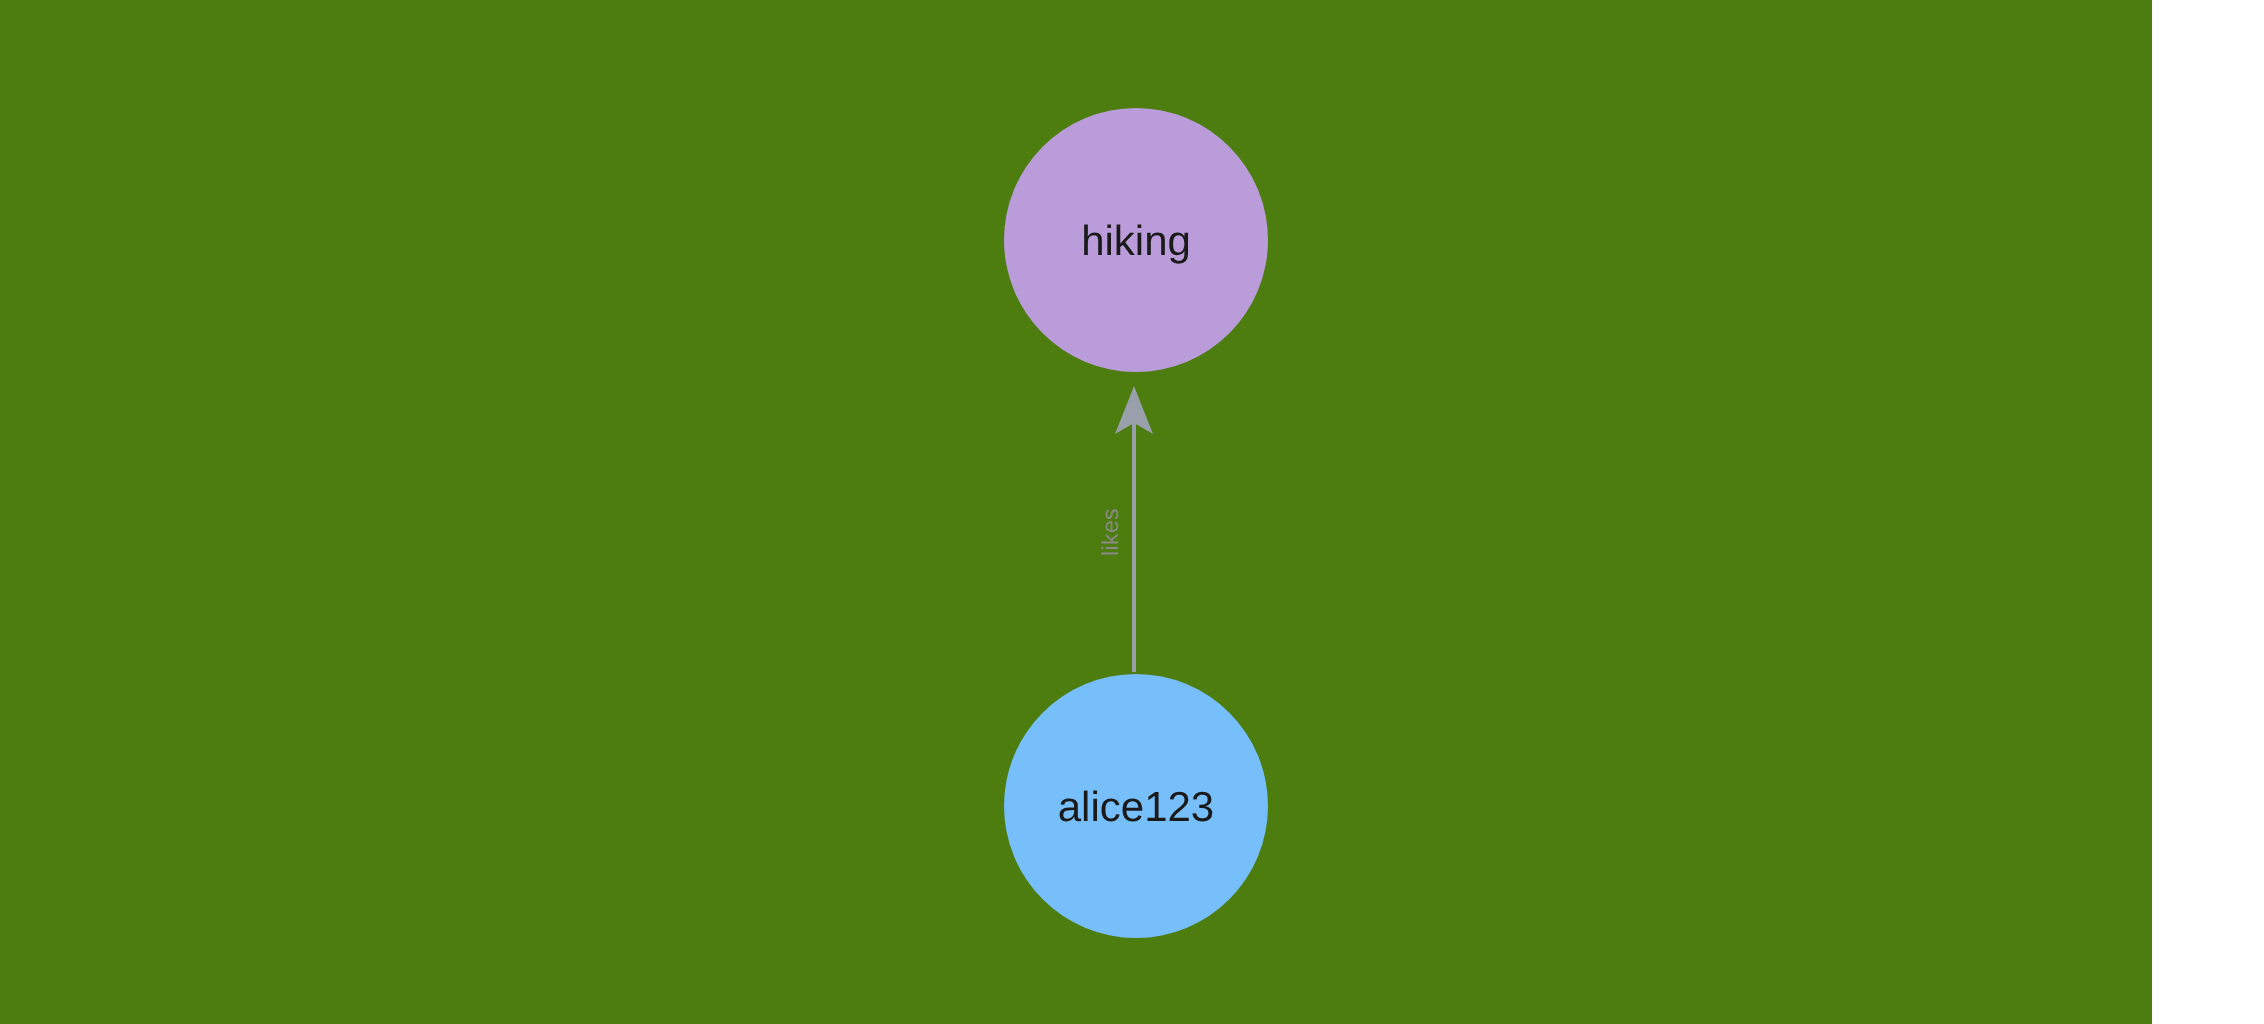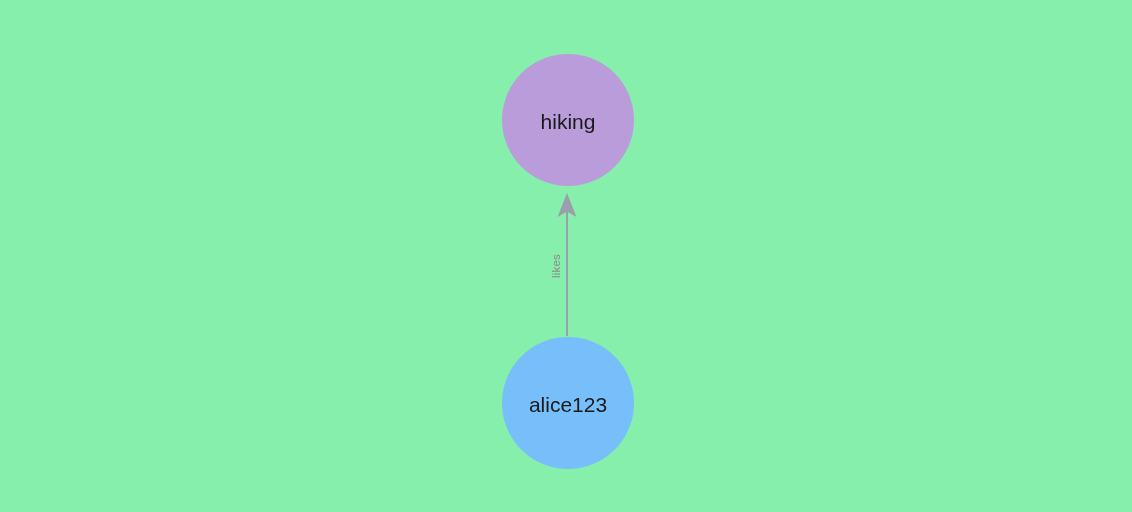--- a/index.html
+++ b/index.html
@@ -8,23 +8,24 @@
     padding: 0;
   }
   body {
     width: 1132px;
     height: 512px;
     overflow: hidden;
     font-family: "Liberation Sans", sans-serif;
   }
   #canvas {
     position: relative;
-    width: 1132px;
+    width: 1032px;
     height: 512px;
-    background: #86efac;
+    background: #4d7c0f;
+    padding-left: 44px;
   }
   .graph-svg {
     position: absolute;
     top: 0;
     left: 0;
     width: 1132px;
     height: 512px;
     display: block;
   }
   .node-label {

